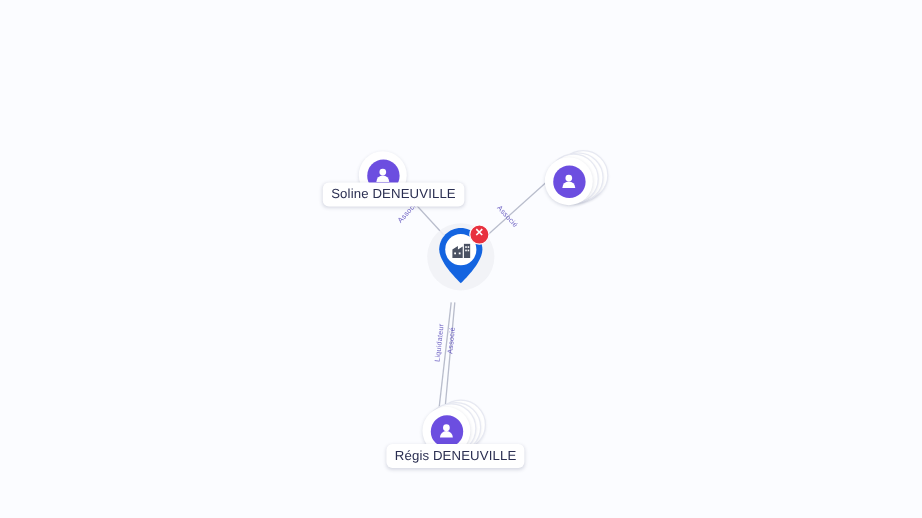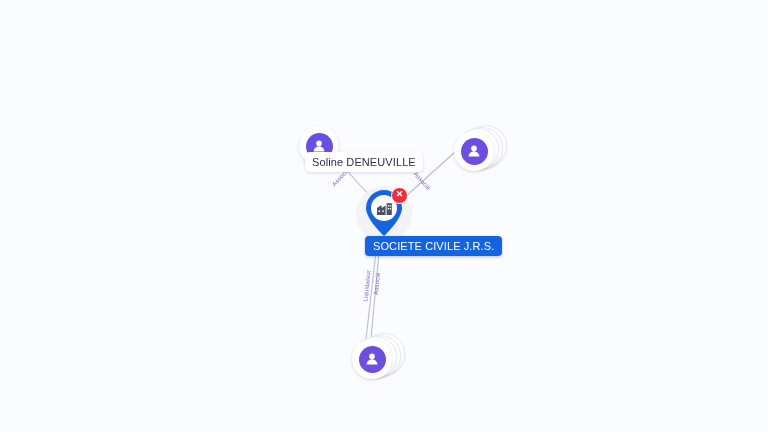--- a/index.html
+++ b/index.html
@@ -122,21 +122,20 @@
     position: absolute;
     white-space: nowrap;
     font-size: 11px;
     line-height: 14px;
     padding: 3px 7px;
     border-radius: 5px;
     background: #ffffff;
     color: #2b2f52;
     box-shadow: 0 1px 3px rgba(40,50,90,0.17);
     letter-spacing: .1px;
-    margin-left: 36px;
   }
   .node-label.company {
     background: #1464e0;
     color: #ffffff;
     font-size: 11px;
     border-radius: 4px;
     padding: 3px 8px;
     box-shadow: 0 1px 3px rgba(20,60,140,0.30);
   }
 
@@ -212,29 +211,29 @@
         <rect x="11.7" y="4.2" width="1.3" height="1.4" fill="#ffffff"></rect>
         <rect x="13.7" y="4.2" width="1.3" height="1.4" fill="#ffffff"></rect>
         <rect x="11.7" y="7.0" width="1.3" height="1.4" fill="#ffffff"></rect>
         <rect x="13.7" y="7.0" width="1.3" height="1.4" fill="#ffffff"></rect>
         <rect x="2.5" y="9.4" width="1.5" height="1.5" fill="#ffffff"></rect>
         <rect x="6.3" y="9.4" width="1.5" height="1.5" fill="#ffffff"></rect>
       </svg>
     </div>
     <div class="pin-badge">✕</div>
   </div>
-  <div class="node-label company" style="left:329px; top:236px;">SOCIETE CIVILE J.R.S.</div>
 
   <div class="person-node" style="left:352px; top:337px;">
     <div class="stack-card s3"></div>
     <div class="stack-card s2"></div>
     <div class="stack-card s1"></div>
     <div class="person-face">
       <div class="avatar-disc">
         <svg width="16" height="16" viewBox="0 0 16 16" aria-hidden="true">
           <circle cx="8" cy="5.4" r="2.8" fill="#ffffff"></circle>
           <path d="M2.6 13.6 a5.4 5.4 0 0 1 10.8 0 z" fill="#ffffff"></path>
         </svg>
       </div>
     </div>
   </div>
+  <div class="node-label" style="left:322px; top:370px;">Régis DENEUVILLE</div>
 
 </div>
 
 </body></html>

